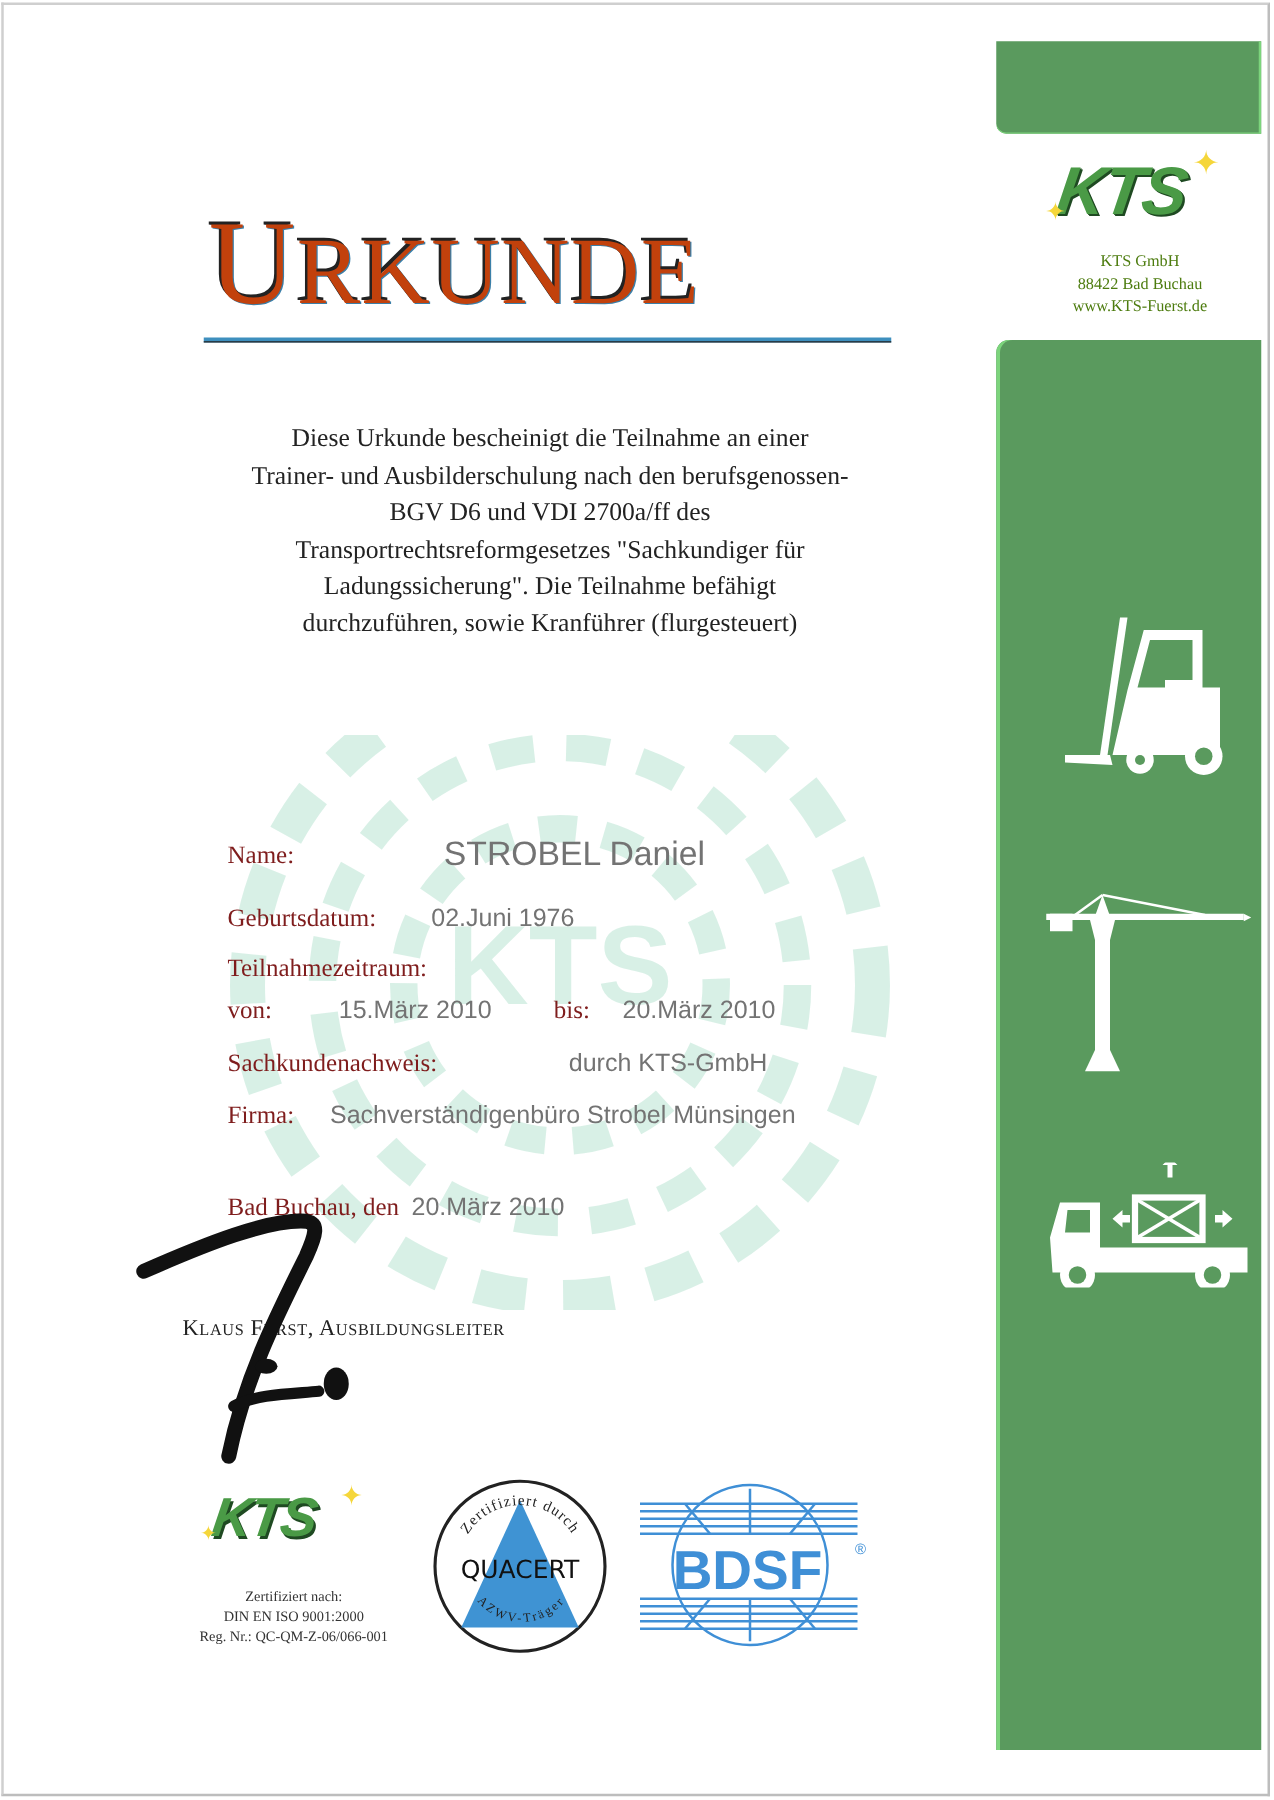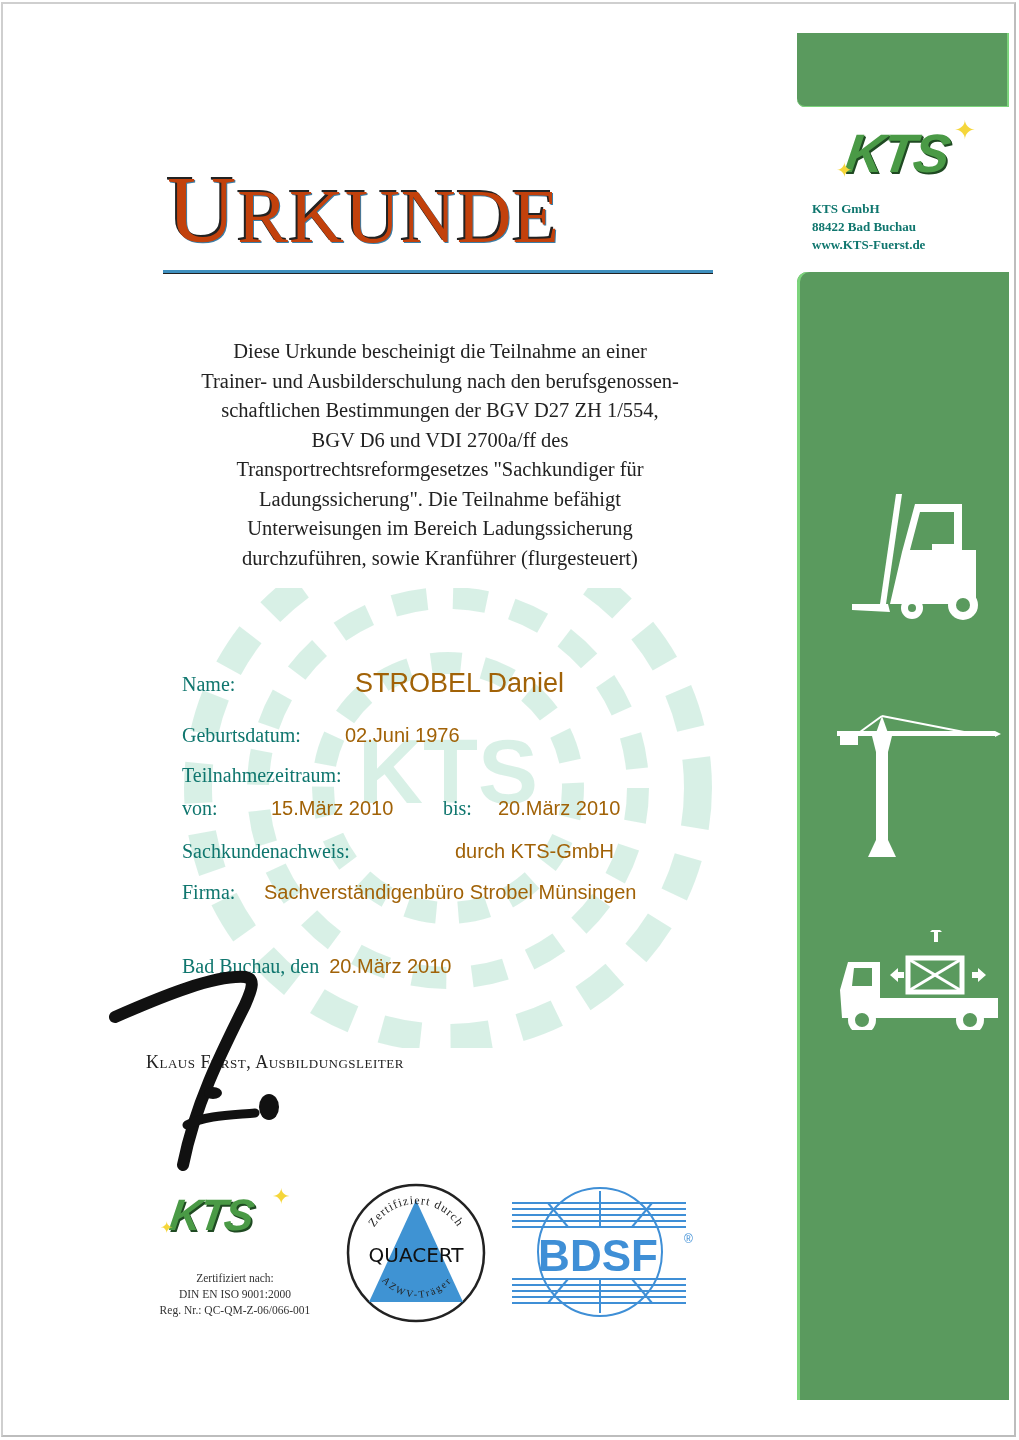--- a/index.html
+++ b/index.html
@@ -21,44 +21,44 @@
     }
     .kts-logo-wrap { position: absolute; left: 830px; top: 122px; width: 170px; height: 70px; }
     .kts-logo-text {
       font-family: "Liberation Sans", sans-serif; font-weight: bold; font-style: italic;
       font-size: 54px; color: #4a9a46; letter-spacing: -2px;
       text-shadow: 2px 2px 0 #1f4a22, 1px 1px 0 #2b5c2d;
       position: absolute; left: 16px; top: 0px; transform: skewX(-8deg);
     }
     .sparkle { position: absolute; color: #f5d63a; font-size: 26px; line-height: 1; }
     .kts-address {
-      position: absolute; left: 812px; top: 200px; width: 200px; text-align: left;
-      font-family: "Liberation Serif", serif; font-weight: bold; font-size: 13px;
-      line-height: 18px; color: #0f766e;
+      position: absolute; left: 812px; top: 200px; width: 200px; text-align: center;
+      font-family: "Liberation Serif", serif; font-weight: normal; font-size: 13px;
+      line-height: 18px; color: #4d7c0f;
     }
     .title {
       position: absolute; left: 167px; top: 162px; width: 540px;
       font-family: "Liberation Serif", serif; font-size: 76px; color: #c2410c;
       letter-spacing: 1px;
       text-shadow: -2px -2px 0 #222, 1px 1px 0 #3b7fa8;
       line-height: 1;
     }
     .title .cap { font-size: 96px; }
     .title-rule {
       position: absolute; left: 163px; top: 270px; width: 550px; height: 3px;
       background: #3e8fbe; border-bottom: 1px solid #222;
     }
     .intro {
       position: absolute; left: 120px; top: 337px; width: 640px; text-align: center;
       font-family: "Liberation Serif", serif; font-size: 20.5px; line-height: 29.5px; color: #222;
     }
     .intro div { white-space: nowrap; }
     .watermark { position: absolute; left: 178px; top: 588px; width: 540px; height: 460px; opacity: 0.18; }
-    .lbl { font-family: "Liberation Serif", serif; font-size: 20px; color: #0f766e; position: absolute; white-space: nowrap; }
-    .val { font-family: "Liberation Sans", sans-serif; font-size: 20px; color: #a16207; position: absolute; white-space: nowrap; }
+    .lbl { font-family: "Liberation Serif", serif; font-size: 20px; color: #7f1d1d; position: absolute; white-space: nowrap; }
+    .val { font-family: "Liberation Sans", sans-serif; font-size: 20px; color: #737373; position: absolute; white-space: nowrap; }
     .val-big { font-size: 27px; }
     .sig-name {
       position: absolute; left: 146px; top: 1052px; font-family: "Liberation Serif", serif;
       font-size: 18px; color: #222; font-variant: small-caps; letter-spacing: 0.5px; white-space: nowrap;
     }
     .signature { position: absolute; left: 105px; top: 965px; width: 190px; height: 210px; }
     .kts-foot-wrap { position: absolute; left: 160px; top: 1190px; width: 150px; height: 60px; }
     .kts-foot-text {
       font-family: "Liberation Sans", sans-serif; font-weight: bold; font-style: italic;
       font-size: 44px; color: #4a9a46; letter-spacing: -2px;
@@ -126,25 +126,23 @@
   <circle cx="132" cy="90" r="14" fill="#fff"></circle>
     <circle cx="132" cy="90" r="7" fill="#5a9a5e"></circle>
 </svg>
 
 <div class="title"><span class="cap">U</span><span>RKUNDE</span></div>
 <div class="title-rule"></div>
 
 <div class="intro">
   <div>Diese Urkunde bescheinigt die Teilnahme an einer</div>
   <div>Trainer- und Ausbilderschulung nach den berufsgenossen-</div>
-  <div>schaftlichen Bestimmungen der BGV D27 ZH 1/554,</div>
   <div>BGV D6 und VDI 2700a/ff des</div>
   <div>Transportrechtsreformgesetzes "Sachkundiger für</div>
   <div>Ladungssicherung". Die Teilnahme befähigt</div>
-  <div>Unterweisungen im Bereich Ladungssicherung</div>
   <div>durchzuführen, sowie Kranführer (flurgesteuert)</div>
 </div>
 
 <svg class="watermark" viewBox="0 0 540 460">
   <circle cx="270" cy="200" r="250" fill="none" stroke="#2fae7a" stroke-width="28" stroke-dasharray="40 30"></circle>
   <circle cx="270" cy="200" r="190" fill="none" stroke="#2fae7a" stroke-width="22" stroke-dasharray="34 26"></circle>
   <circle cx="270" cy="200" r="125" fill="none" stroke="#2fae7a" stroke-width="22" stroke-dasharray="30 22"></circle>
   <text x="270" y="215" text-anchor="middle" font-family="Liberation Sans, sans-serif" font-weight="bold" font-size="90" fill="#2fae7a">KTS</text>
 </svg>
 

